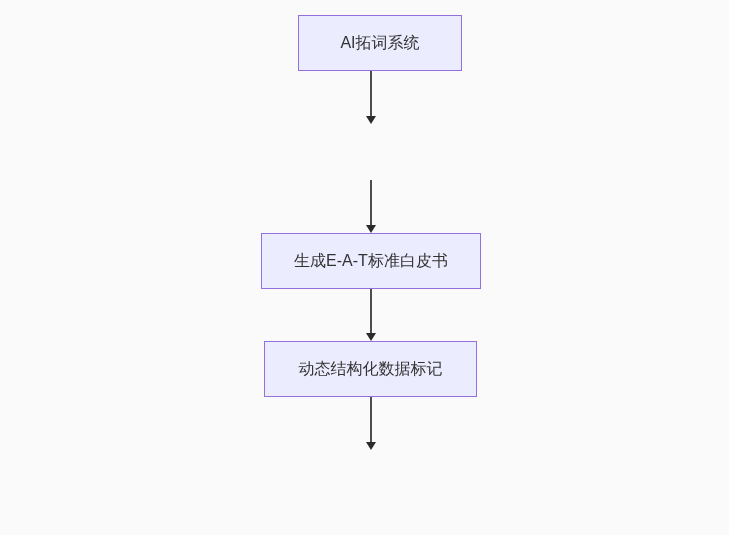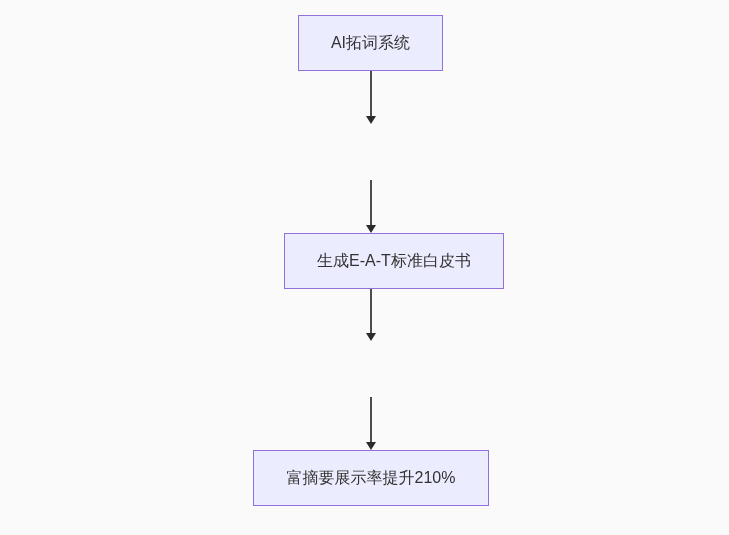--- a/index.html
+++ b/index.html
@@ -22,23 +22,23 @@
     border: 1.5px solid #9370db;
     box-sizing: border-box;
     display: flex;
     align-items: center;
     justify-content: center;
     color: #333333;
     font-size: 16px;
     line-height: 1.2;
     white-space: nowrap;
   }
-  .node-1 { left: 298px; top: 15px;  width: 145px; height: 56px; }
+  .node-1 { left: 298px; top: 15px;  width: 164px; height: 56px; }
   .node-2 { left: 275px; top: 124px; width: 191px; height: 56px; }
-  .node-3 { left: 261px; top: 233px; width: 220px; height: 56px; margin-left: 23px; }
+  .node-3 { left: 261px; top: 233px; width: 220px; height: 56px; }
   .node-4 { left: 264px; top: 341px; width: 213px; height: 56px; }
   .node-5 { left: 253px; top: 450px; width: 236px; height: 56px; }
 
   .edge {
     position: absolute;
     left: 365px;           
     width: 11px;
   }
   .edge-1 { top: 71px;  height: 53px; }
   .edge-2 { top: 180px; height: 53px; }
@@ -88,23 +88,23 @@
 
   <div class="node node-3">
     <span>生成E-A-T标准白皮书</span>
   </div>
 
   <div class="edge edge-3">
     <div class="edge-line"></div>
     <div class="edge-head"></div>
   </div>
 
+  <div class="node node-4">
+    <span>动态结构化数据标记</span>
+  </div>
 
   <div class="edge edge-4">
     <div class="edge-line"></div>
     <div class="edge-head"></div>
   </div>
 
-  <div class="node node-5">
-    <span>富摘要展示率提升210%</span>
-  </div>
 
 </div>
 
 </body></html>

